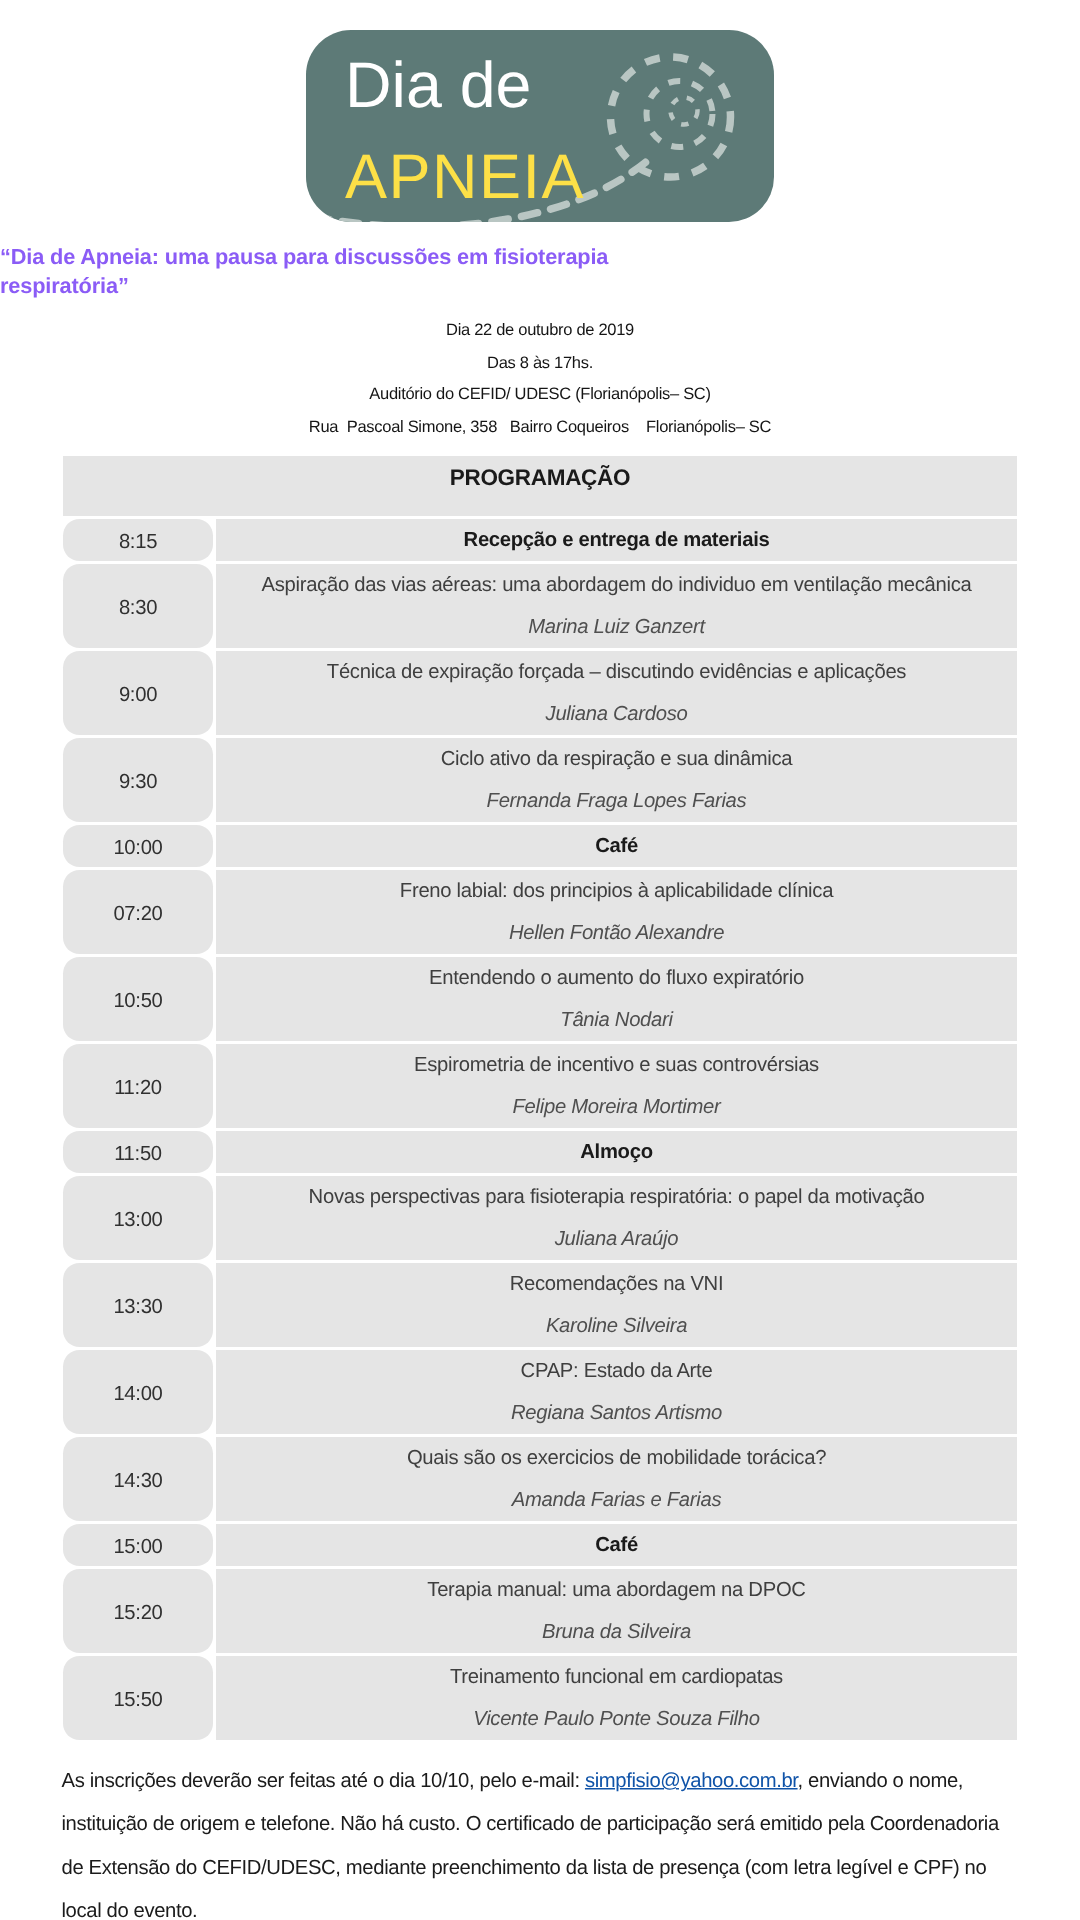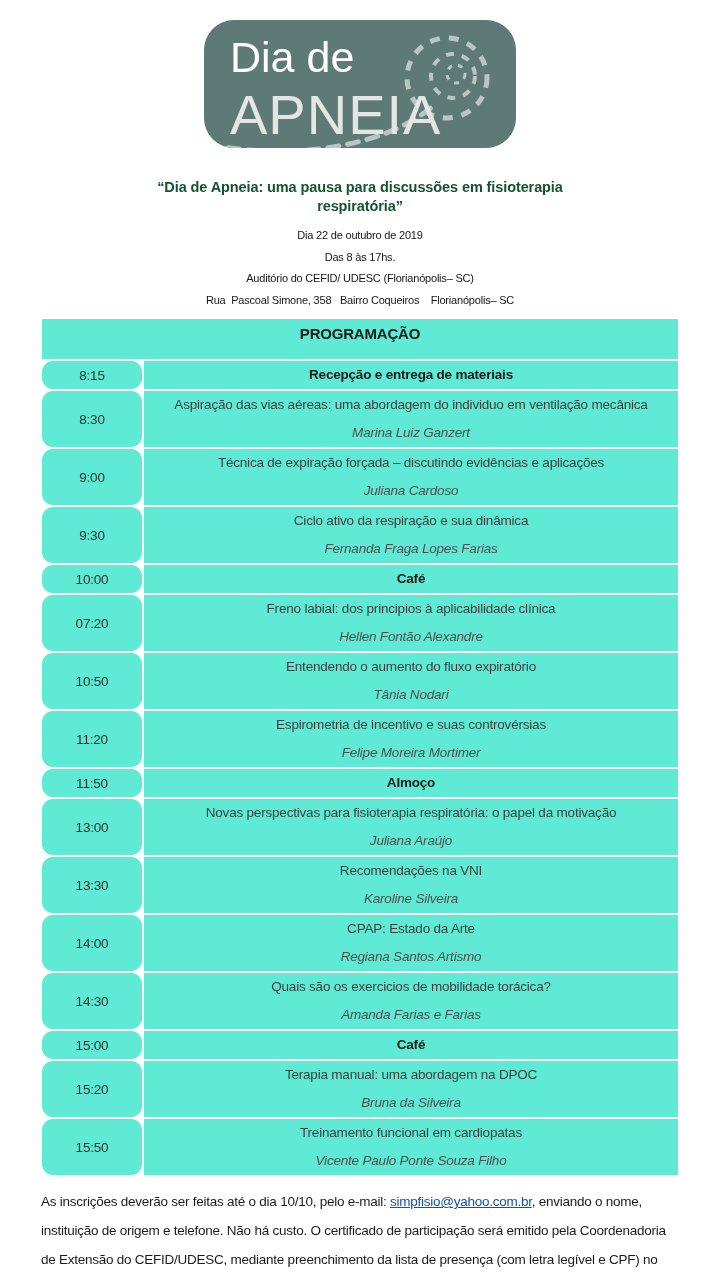--- a/index.html
+++ b/index.html
@@ -10,28 +10,28 @@
   }
   
   .logo-wrap { display:flex; justify-content:center; padding-top:20px; }
   .logo-box {
     position:relative; width:312px; height:128px; border-radius:30px;
     background:#5d7a77; overflow:hidden;
   }
   .logo-deco { position:absolute; inset:0; }
   .logo-text { position:absolute; left:26px; top:16px; line-height:1; }
   .logo-line1 { color:#ffffff; font-size:43px; letter-spacing:0px; }
-  .logo-line2 { color:#e5e5e5; font-size:56px; letter-spacing:1px; margin-top:8px; }
+  .logo-line2 { color:#fde047; font-size:42px; letter-spacing:1px; margin-top:18px; }
   
-  .quote { margin-top:30px; text-align:center; font-weight:bold; font-size:14.5px;
-           line-height:19px; color:#14532d; letter-spacing:-0.1px; }
+  .quote { margin-top:15px; font-weight:bold; font-size:14.5px;
+           line-height:19px; color:#8b5cf6; letter-spacing:-0.1px; }
   .event-info { margin-top:9px; text-align:center; font-size:11px; line-height:21.5px; color:#151515; letter-spacing:-0.2px; }
   
   .program { width:640px; margin:6px auto 0 auto; border-collapse:separate; border-spacing:2px; }
-  .program td { background:#5eead4; vertical-align:middle; letter-spacing:-0.2px; }
+  .program td { background:#e5e5e5; vertical-align:middle; letter-spacing:-0.2px; }
   .program .hdr td { text-align:center; font-weight:bold; font-size:15px; color:#1a1a1a;
                      height:40px; padding-bottom:12px; }
   .program td.time { width:100px; text-align:center; font-size:13.5px; color:#303030;border-radius:11px; }
   .program td.session { text-align:center; font-size:13.5px; color:#3f3f3f; padding:4px 10px; }
   .program td.session .title { line-height:20px; }
   .program tr.simple td { height:27px; }
   .program tr.simple td.session .title { font-weight:bold; color:#1a1a1a; }
   .program td.session .speaker { font-style:italic; color:#4f4f4f; line-height:20px; margin-top:8px; }
   .program tr.full td { height:54px;text-align:center; }
   

